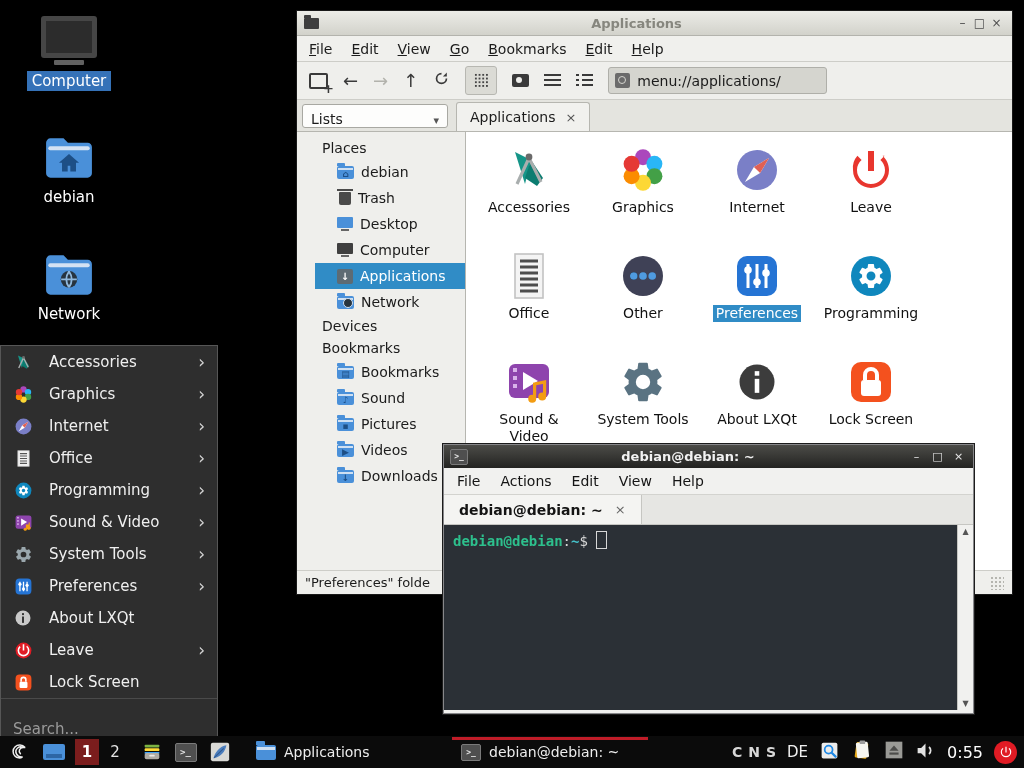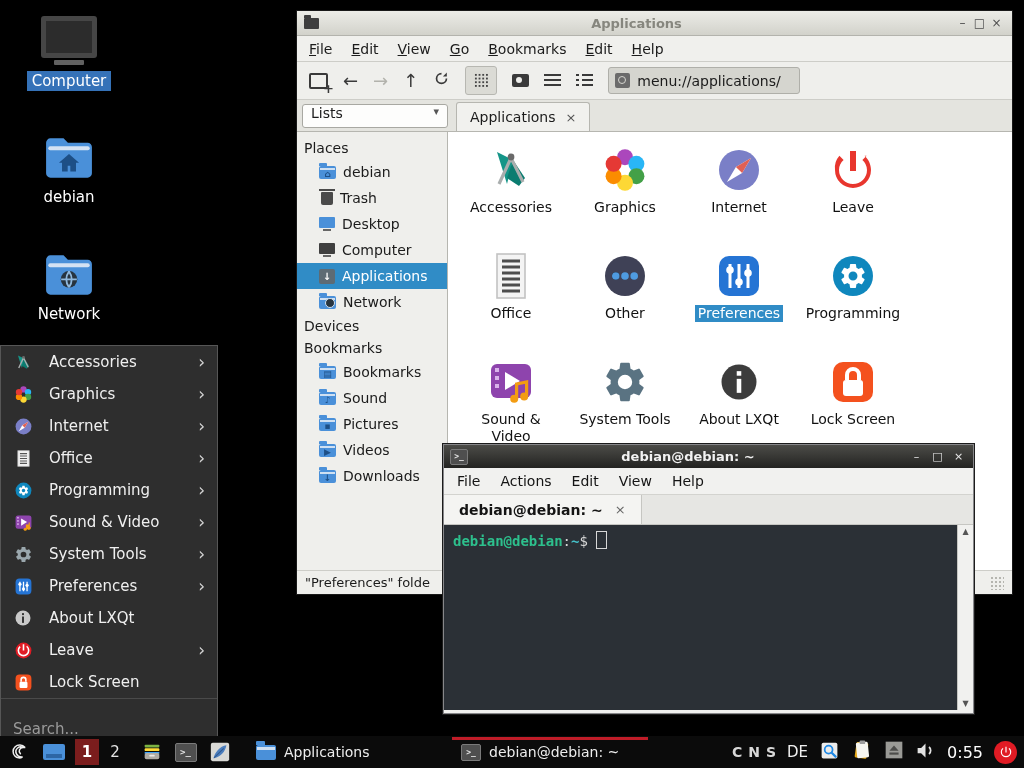--- a/index.html
+++ b/index.html
@@ -47,34 +47,34 @@
   .newtab::after{content:"+";position:absolute;right:-8px;bottom:-9px;font-weight:bold;color:#3a3a3a;font-size:13px;}
   .grid-btn{background:#dbdbd5;border:1px solid #b7b7b1;border-radius:3px;width:30px;height:27px;display:flex;align-items:center;justify-content:center;}
   .dots-grid{width:15px;height:15px;background-image:radial-gradient(#444 1.1px,transparent 1.3px);background-size:3.7px 3.7px;}
   .img-ico{width:17px;height:13px;background:#3a3a3a;border-radius:2px;position:relative;}
   .img-ico::after{content:"";position:absolute;left:4px;top:3px;width:6px;height:6px;border-radius:50%;background:#efefec;}
   .bars{width:17px;height:13px;background:linear-gradient(#3a3a3a 0 2.4px,transparent 2.4px 100%);background-size:100% 5px;}
   .bars-d{width:17px;height:13px;
       background:linear-gradient(#3a3a3a 0 2.4px,transparent 2.4px 100%) 6px 0/11px 5px no-repeat,
                  linear-gradient(#3a3a3a 0 2.4px,transparent 2.4px 100%) 0 0/3px 5px;
       background-repeat:repeat-y,repeat-y;}
-  .addr{width:192px;height:27px;box-sizing:border-box;background:#d5d5cf;border:1px solid #afafa9;border-radius:3px;
+  .addr{width:219px;height:27px;box-sizing:border-box;background:#d5d5cf;border:1px solid #afafa9;border-radius:3px;
       display:flex;align-items:center;padding:0 6px;font-size:14px;color:#1b1b1b;gap:7px;}
   .lens{width:15px;height:15px;background:#6b6b6b;border-radius:2px;position:relative;flex:none;}
   .lens::after{content:"";position:absolute;left:3px;top:3px;width:6px;height:6px;border-radius:50%;border:1.5px solid #d5d5cf;}
   .ds-btn{height:27px;box-sizing:border-box;border:1px solid #afafa9;border-radius:3px;background:#fbfbf9;font-size:14px;
       color:#1b1b1b;display:flex;align-items:center;padding:0 13px;}
   .fm-tabstrip{height:31px;flex:none;background:#e4e4df;border-bottom:1px solid #b6b6b0;display:flex;align-items:flex-end;padding:0 5px;}
   .lists{width:146px;height:24px;box-sizing:border-box;background:#fdfdfc;border:1px solid #a8a8a2;border-radius:3px;
-      display:flex;align-items:flex-start;padding:0 8px;font-size:14px;color:#1b1b1b;margin-bottom:3px;}
+      display:flex;align-items:flex-end;padding:0 8px;font-size:14px;color:#1b1b1b;margin-bottom:3px;}
   .lists .dd{margin-left:auto;color:#555;font-size:11px;}
   .fm-tab{margin-left:8px;height:29px;box-sizing:border-box;background:#f1f1ee;border:1px solid #b6b6b0;border-bottom:none;
       border-radius:3px 3px 0 0;display:flex;align-items:center;gap:10px;padding:0 13px;font-size:14px;color:#1b1b1b;}
   .fm-tab .x{color:#555;font-size:13px;}
-  .fm-body{flex:1;display:flex;min-height:0;}
+  .fm-body{flex:1;display:flex;min-height:0;margin-left:18px;}
   .fm-side{width:150px;flex:none;border-right:1px solid #b6b6b0;padding-top:5px;font-size:14px;color:#1b1b1b;overflow:hidden;}
   .side-h{padding:3px 7px;}
   .side-item{display:flex;align-items:center;gap:7px;height:26px;padding-left:22px;}
   .side-item.sel{background:#308cc6;color:#fff;}
   .sfold{width:17px;height:13px;background:#4a90d9;border-radius:2px;position:relative;flex:none;}
   .sfold::before{content:"";position:absolute;top:-3px;left:0;width:8px;height:3px;background:#4a90d9;border-radius:1px 1px 0 0;}
   .sfold::after{content:"";position:absolute;top:2px;left:1px;right:1px;height:2px;background:#cfe0f2;}
   .sg{position:absolute;inset:3px 0 0 0;display:flex;align-items:center;justify-content:center;color:#1d4f86;font-size:9px;font-weight:bold;z-index:1;}
   .smon{width:16px;height:11px;background:#3f3f3f;border-radius:1px;position:relative;flex:none;margin-bottom:3px;}
   .smon::after{content:"";position:absolute;left:50%;transform:translateX(-50%);bottom:-3px;width:8px;height:2px;background:#666;}

